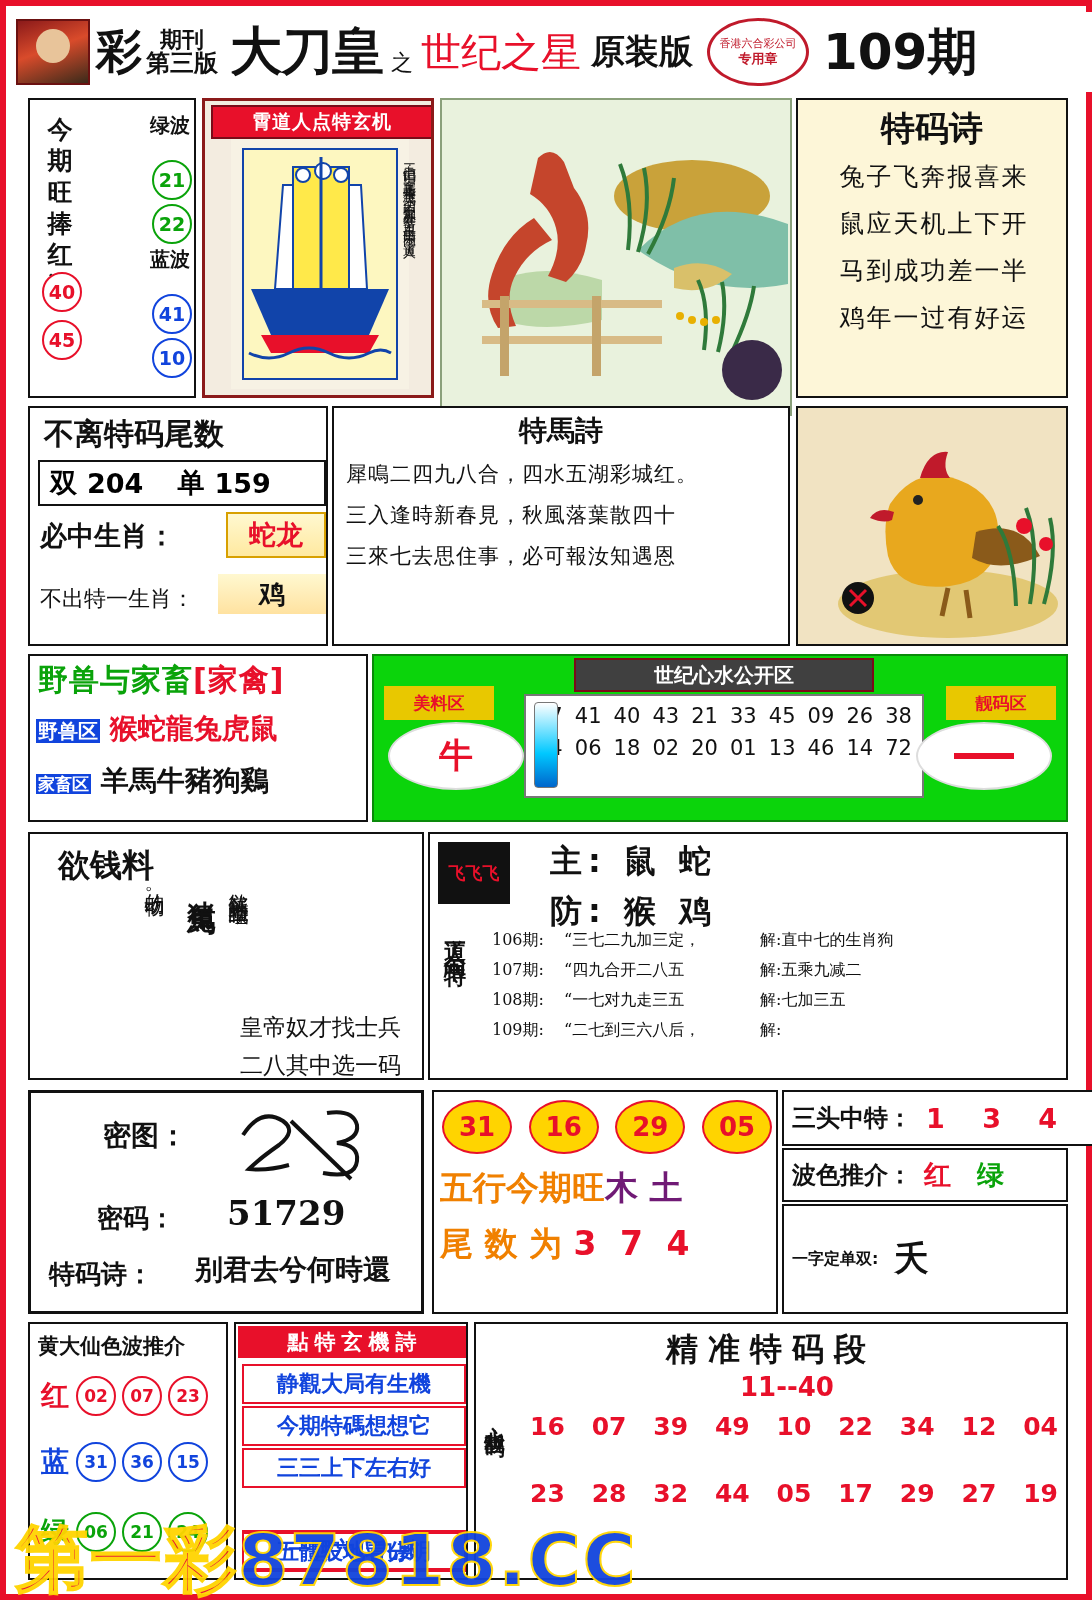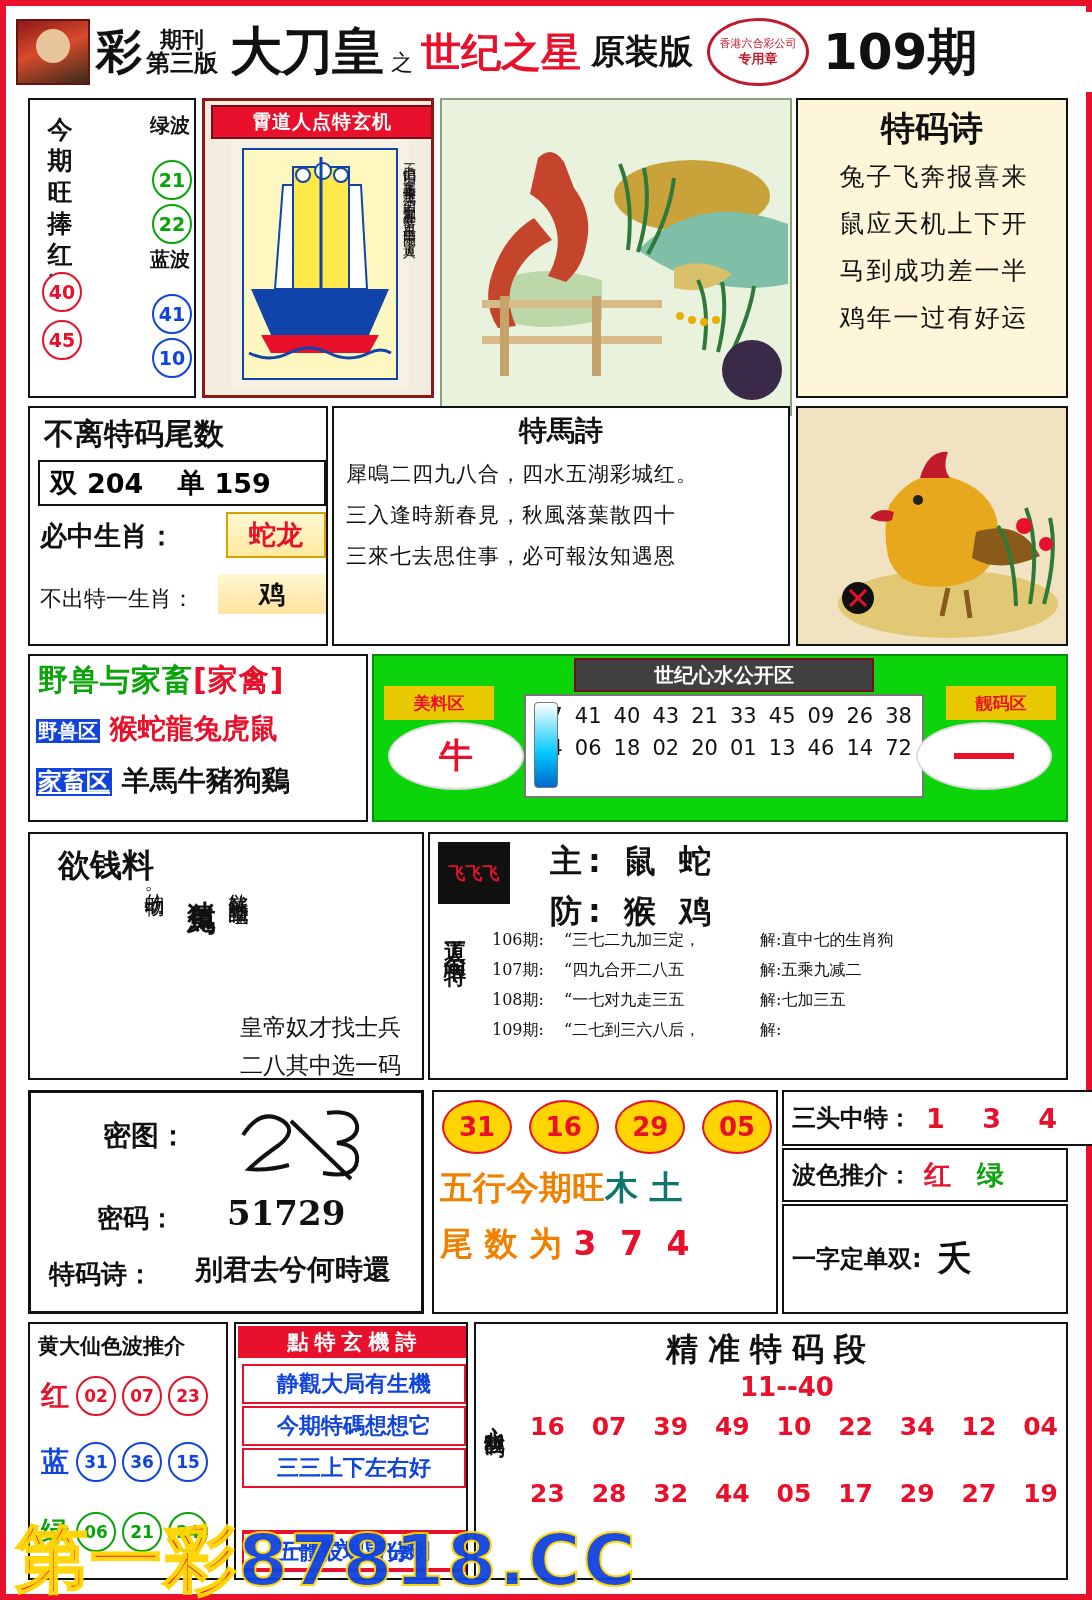--- a/index.html
+++ b/index.html
@@ -8,21 +8,21 @@
   
   .header{position:absolute;left:6px;top:6px;width:1080px;height:80px;background:#fff;display:flex;align-items:center;}
   .portrait{width:74px;height:66px;margin-left:4px;background:linear-gradient(160deg,#8b1a1a,#d94b2b 45%,#3a2a1a);border:2px solid #6b1111;box-sizing:border-box;position:relative;}
   .portrait:after{content:"";position:absolute;left:18px;top:8px;width:34px;height:34px;border-radius:50%;background:#e8c49a;}
   .h-cai{font-size:46px;font-weight:bold;color:#111;margin-left:6px;letter-spacing:-2px;}
   .h-qikan{margin-left:6px;line-height:1.05;text-align:center;}
   .h-qikan div:first-child{font-size:22px;color:#111;font-weight:bold;}
   .h-qikan div:last-child{font-size:24px;color:#111;font-weight:bold;}
   .h-dadao{font-size:52px;font-weight:bold;color:#111;margin-left:12px;letter-spacing:-1px;}
   .h-zhi{font-size:22px;margin-left:8px;color:#111;align-self:flex-end;margin-bottom:14px;}
-  .h-star{font-size:40px;font-weight:bold;color:#e8102a;margin-left:8px;}
+  .h-star{font-size:40px;font-weight:normal;color:#e8102a;margin-left:8px;}
   .h-orig{font-size:34px;font-weight:bold;color:#111;margin-left:10px;}
   .stamp{margin-left:14px;width:96px;height:62px;border-radius:50%;border:3px solid #c01a2b;color:#c01a2b;display:flex;flex-direction:column;align-items:center;justify-content:center;font-size:11px;line-height:1.25;}
   .stamp .s1{font-size:11px;}
   .stamp .s2{font-size:13px;font-weight:bold;}
   .h-issue{margin-left:14px;font-size:50px;font-weight:bold;color:#111;}
   .h-issue .num{color:#111;}
   
   .box{position:absolute;box-sizing:border-box;background:#fff;}
   
   .wavebox{left:22px;top:92px;width:168px;height:300px;border:2px solid #111;background:#fff;}
@@ -61,21 +61,21 @@
   .tm-lines div{font-size:21px;color:#111;margin-bottom:13px;font-family:"DejaVu Serif","Liberation Serif",serif;letter-spacing:1px;}
   
   .roosterbox{left:790px;top:400px;width:272px;height:240px;border:2px solid #111;background:#f4e7c9;overflow:hidden;}
   
   .beastbox{left:22px;top:648px;width:340px;height:168px;border:2px solid #111;background:#fff;}
   .beast-title{position:absolute;left:8px;top:4px;font-size:30px;font-weight:bold;color:#0aa30a;letter-spacing:1px;}
   .beast-title .br{color:#e8102a;}
   .beast-r1{position:absolute;left:6px;top:54px;font-size:28px;font-weight:bold;color:#e8102a;}
   .beast-r1 .tag{background:#1144dd;color:#fff;font-size:20px;padding:0 2px;}
   .beast-r2{position:absolute;left:6px;top:106px;font-size:28px;font-weight:bold;color:#111;}
-  .beast-r2 .tag{background:#1144dd;color:#fff;font-size:24px;padding:0 2px;text-decoration:underline;}
+  .beast-r2 .tag{background:#1144dd;color:#fff;font-size:17px;padding:0 2px;}
   
   .openbox{left:366px;top:648px;width:696px;height:168px;border:2px solid #0a8a0a;background:#0bd40b;overflow:hidden;}
   .open-title{position:absolute;left:200px;top:2px;width:296px;height:30px;background:#404040;border:2px solid #7a0b18;color:#fff;font-size:20px;font-weight:bold;display:flex;align-items:center;justify-content:center;}
   .open-left-oval{position:absolute;left:14px;top:66px;width:132px;height:64px;border-radius:50%;background:#fff;border:2px solid #ddd;display:flex;align-items:center;justify-content:center;font-size:34px;font-weight:bold;color:#e8102a;}
   .open-right-oval{position:absolute;right:14px;top:66px;width:132px;height:64px;border-radius:50%;background:#fff;border:2px solid #ddd;display:flex;align-items:center;justify-content:center;}
   .open-right-oval .dash{width:60px;height:6px;background:#e8102a;}
   .open-tag-l{position:absolute;left:10px;top:30px;width:110px;height:34px;background:#e8c800;color:#e8102a;font-size:17px;font-weight:bold;display:flex;align-items:center;justify-content:center;}
   .open-tag-r{position:absolute;right:10px;top:30px;width:110px;height:34px;background:#e8c800;color:#e8102a;font-size:17px;font-weight:bold;display:flex;align-items:center;justify-content:center;}
   .open-numpanel{position:absolute;left:150px;top:38px;width:396px;height:100px;background:#fff;border:2px solid #777;}
   .open-numpanel .nrow{display:flex;justify-content:space-between;padding:8px 10px 0 10px;font-size:21px;color:#111;font-family:"DejaVu Sans",sans-serif;}
@@ -105,33 +105,33 @@
   .mitu-draw{position:absolute;left:200px;top:8px;width:170px;height:90px;}
   .mima-lbl{position:absolute;left:66px;top:108px;font-size:26px;font-weight:bold;color:#111;}
   .mima-val{position:absolute;left:196px;top:100px;font-size:34px;font-weight:bold;color:#111;font-family:"DejaVu Serif","Liberation Serif",serif;}
   .tmshi-lbl{position:absolute;left:18px;top:164px;font-size:26px;font-weight:bold;color:#111;}
   .tmshi-val{position:absolute;left:164px;top:158px;font-size:28px;font-weight:bold;color:#111;font-family:"DejaVu Serif","Liberation Serif",serif;}
   
   .wuxingbox{left:426px;top:1084px;width:346px;height:224px;border:2px solid #111;}
   .wx-balls{position:absolute;left:8px;top:8px;width:330px;display:flex;justify-content:space-between;}
   .wx-ball{width:66px;height:50px;border-radius:50%;background:#ffd400;border:2px solid #e8102a;display:flex;align-items:center;justify-content:center;font-size:26px;font-weight:bold;color:#e8102a;}
   .wx-r1{position:absolute;left:6px;top:74px;font-size:33px;font-weight:bold;color:#f08000;}
-  .wx-r1 .k{color:#0f766e;}
+  .wx-r1 .k{color:#701a75;}
   .wx-r2{position:absolute;left:6px;top:130px;font-size:33px;font-weight:bold;color:#f08000;}
   .wx-r2 .k{color:#e8102a;letter-spacing:6px;}
   
   .st3box{left:776px;top:1084px;width:314px;height:56px;border:2px solid #111;display:flex;align-items:center;}
   .st3box .lbl{font-size:24px;font-weight:bold;color:#111;margin-left:8px;}
   .st3box .val{font-size:27px;font-weight:bold;color:#e8102a;margin-left:14px;letter-spacing:14px;}
   .bosebox{left:776px;top:1142px;width:286px;height:54px;border:2px solid #111;display:flex;align-items:center;}
   .bosebox .lbl{font-size:24px;font-weight:bold;color:#111;margin-left:8px;}
   .bosebox .v1{font-size:27px;font-weight:bold;color:#e8102a;margin-left:12px;}
   .bosebox .v2{font-size:27px;font-weight:bold;color:#0aa30a;margin-left:26px;}
   .yzbox{left:776px;top:1198px;width:286px;height:110px;border:2px solid #111;display:flex;align-items:center;}
-  .yzbox .lbl{font-size:24px;font-weight:bold;color:#111;margin-left:8px;}
+  .yzbox .lbl{font-size:16px;font-weight:bold;color:#111;margin-left:8px;}
   .yzbox .val{font-size:34px;font-weight:bold;color:#111;margin-left:16px;}
   
   .hdxbox{left:22px;top:1316px;width:200px;height:258px;border:2px solid #111;}
   .hdx-title{position:absolute;left:8px;top:8px;font-size:21px;font-weight:bold;color:#111;}
   .hdx-row{position:absolute;left:4px;display:flex;align-items:center;}
   .hdx-lbl{font-size:28px;font-weight:bold;width:42px;text-align:center;}
   .hdx-ball{width:36px;height:36px;border-radius:50%;border:2px solid #111;display:flex;align-items:center;justify-content:center;font-size:17px;font-weight:bold;margin-right:6px;background:#fff;}
   
   .dtxbox{left:228px;top:1316px;width:234px;height:258px;border:2px solid #111;background:#fff;}
   .dtx-title{position:absolute;left:2px;top:2px;width:228px;height:32px;background:#e8102a;display:flex;align-items:center;justify-content:center;gap:6px;}

